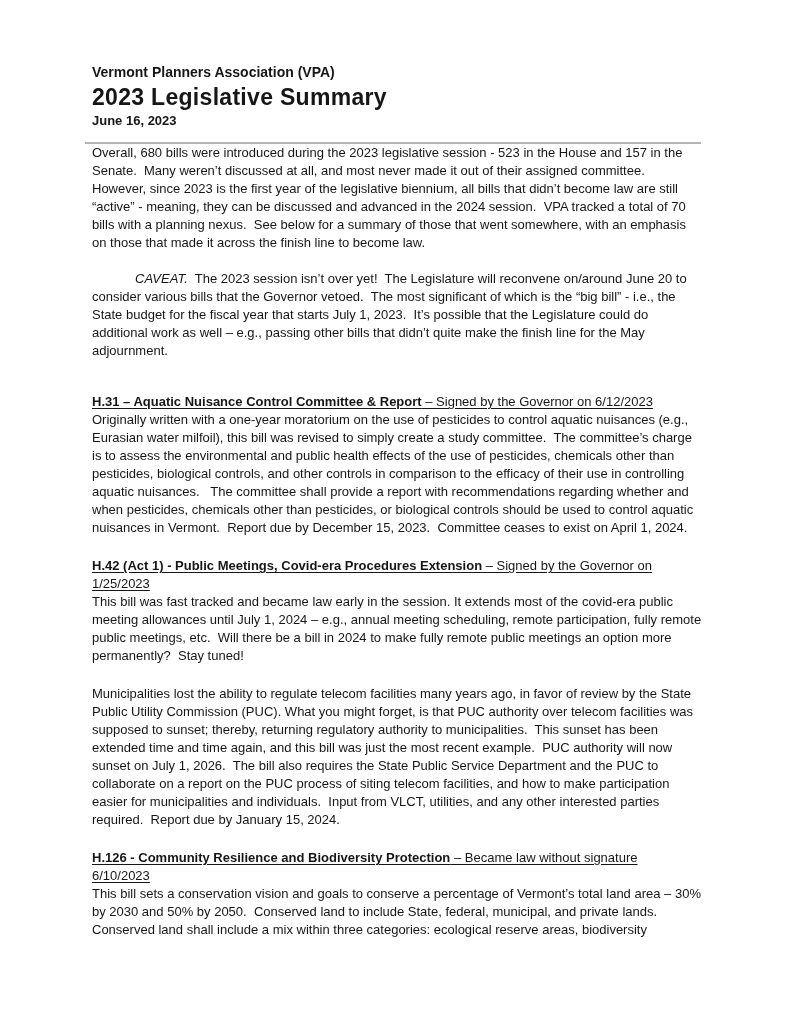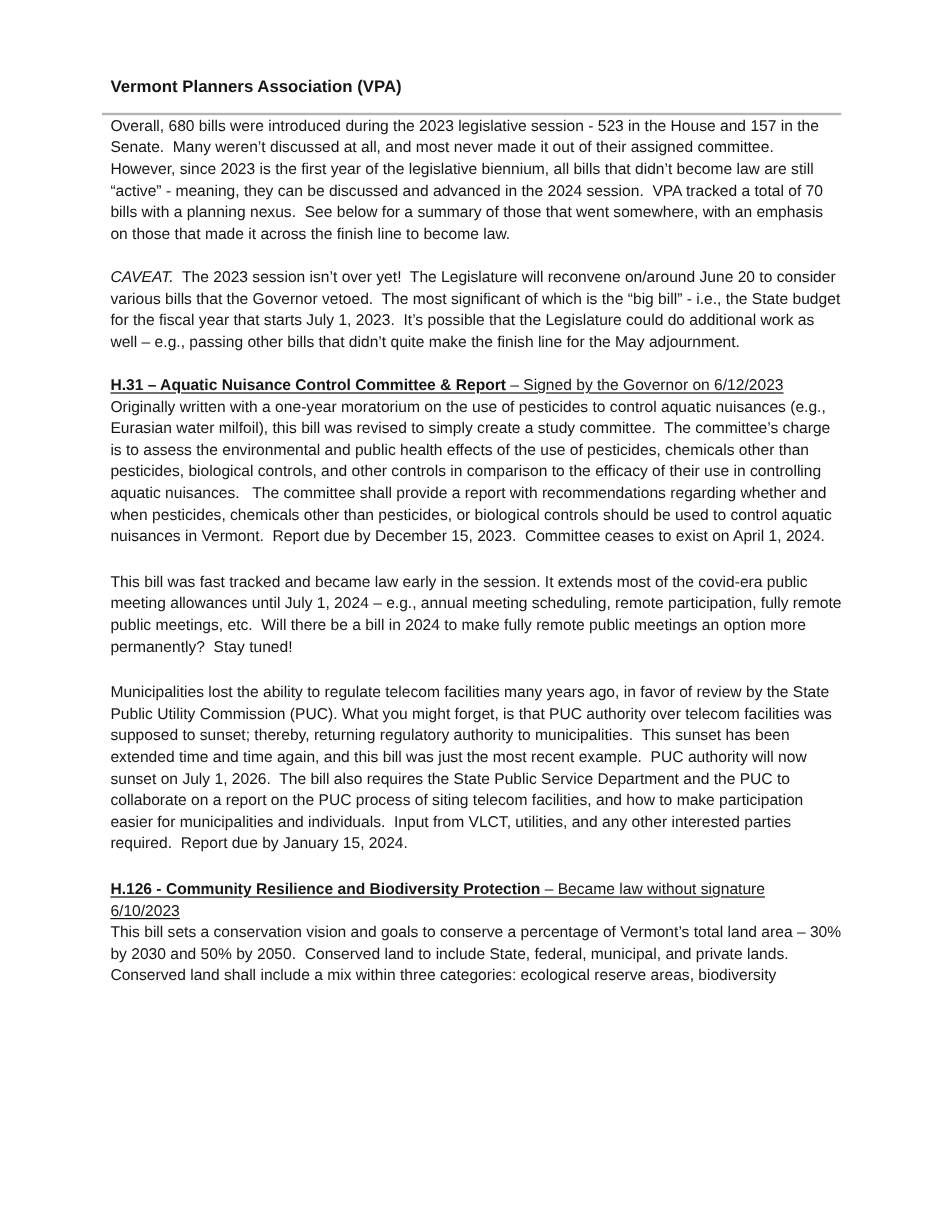--- a/index.html
+++ b/index.html
@@ -56,61 +56,65 @@
     white-space: pre-wrap;
     width: 612px;
   }
   .overview-para {
   }
   .caveat-para {
     margin-top: 18px;
   }
   .caveat-label {
     font-style: italic;
+    margin-left: 43px;
   }
   .bill {
     margin-top: 20px;
   }
   .bill-first {
-    margin-top: 18px;
+    margin-top: 33px;
   }
   .bill-heading {
     margin: 0;
     font-size: 13px;
     font-weight: bold;
     line-height: 18px;
     text-decoration: underline;
     text-underline-offset: 2px;
   }
   .bill-status {
     font-weight: normal;
   }
 </style>
 </head>
 <body>
 
 <div class="page">
 
   <header>
     <div class="org-name">Vermont Planners Association (VPA)</div>
+    <h1 class="doc-title">2023 Legislative Summary</h1>
+    <div class="doc-date">June 16, 2023</div>
   </header>
 
   <hr class="rule">
 
 
   <p class="body-para overview-para">Overall, 680 bills were introduced during the 2023 legislative session - 523 in the House and 157 in the Senate.  Many weren’t discussed at all, and most never made it out of their assigned committee.  However, since 2023 is the first year of the legislative biennium, all bills that didn’t become law are still “active” - meaning, they can be discussed and advanced in the 2024 session.  VPA tracked a total of 70 bills with a planning nexus.  See below for a summary of those that went somewhere, with an emphasis on those that made it across the finish line to become law.</p>
 
   <p class="body-para caveat-para"><span class="caveat-label">CAVEAT.</span><span>  The 2023 session isn’t over yet!  The Legislature will reconvene on/around June 20 to consider various bills that the Governor vetoed.  The most significant of which is the “big bill” - i.e., the State budget for the fiscal year that starts July 1, 2023.  It’s possible that the Legislature could do additional work as well – e.g., passing other bills that didn’t quite make the finish line for the May adjournment.</span></p>
 
   <section class="bill bill-first">
     <h2 class="bill-heading"><span class="bill-title">H.31 – Aquatic Nuisance Control Committee &amp; Report</span><span class="bill-status"> – Signed by the Governor on 6/12/2023</span></h2>
     <p class="body-para">Originally written with a one-year moratorium on the use of pesticides to control aquatic nuisances (e.g., Eurasian water milfoil), this bill was revised to simply create a study committee.  The committee’s charge is to assess the environmental and public health effects of the use of pesticides, chemicals other than pesticides, biological controls, and other controls in comparison to the efficacy of their use in controlling aquatic nuisances.   The committee shall provide a report with recommendations regarding whether and when pesticides, chemicals other than pesticides, or biological controls should be used to control aquatic nuisances in Vermont.  Report due by December 15, 2023.  Committee ceases to exist on April 1, 2024.</p>
   </section>
 
   <section class="bill">
+    <h2 class="bill-heading"><span class="bill-title">H.42 (Act 1) - Public Meetings, Covid-era Procedures Extension</span><span class="bill-status"> – Signed by the Governor on 1/25/2023</span></h2>
     <p class="body-para">This bill was fast tracked and became law early in the session. It extends most of the covid-era public meeting allowances until July 1, 2024 – e.g., annual meeting scheduling, remote participation, fully remote public meetings, etc.  Will there be a bill in 2024 to make fully remote public meetings an option more permanently?  Stay tuned!</p>
   </section>
 
   <section class="bill">
     <p class="body-para">Municipalities lost the ability to regulate telecom facilities many years ago, in favor of review by the State Public Utility Commission (PUC). What you might forget, is that PUC authority over telecom facilities was supposed to sunset; thereby, returning regulatory authority to municipalities.  This sunset has been extended time and time again, and this bill was just the most recent example.  PUC authority will now sunset on July 1, 2026.  The bill also requires the State Public Service Department and the PUC to collaborate on a report on the PUC process of siting telecom facilities, and how to make participation easier for municipalities and individuals.  Input from VLCT, utilities, and any other interested parties required.  Report due by January 15, 2024.</p>
   </section>
 
   <section class="bill">
     <h2 class="bill-heading"><span class="bill-title">H.126 - Community Resilience and Biodiversity Protection</span><span class="bill-status"> – Became law without signature 6/10/2023</span></h2>
     <p class="body-para">This bill sets a conservation vision and goals to conserve a percentage of Vermont’s total land area – 30% by 2030 and 50% by 2050.  Conserved land to include State, federal, municipal, and private lands.  Conserved land shall include a mix within three categories: ecological reserve areas, biodiversity</p>

